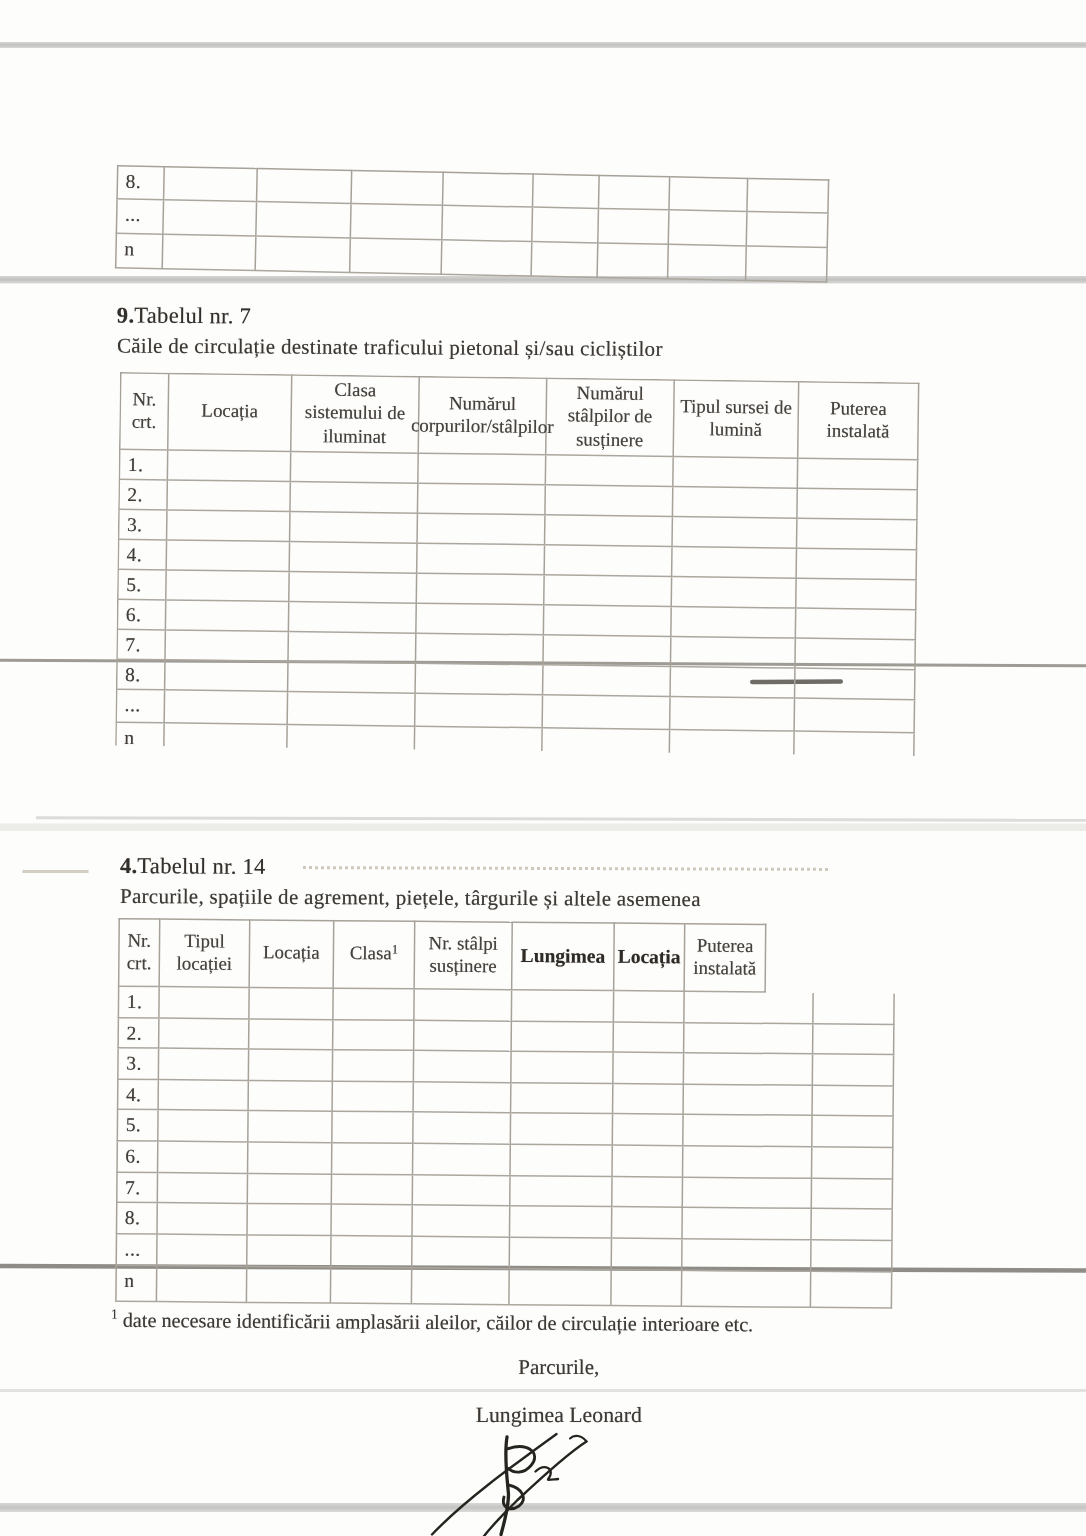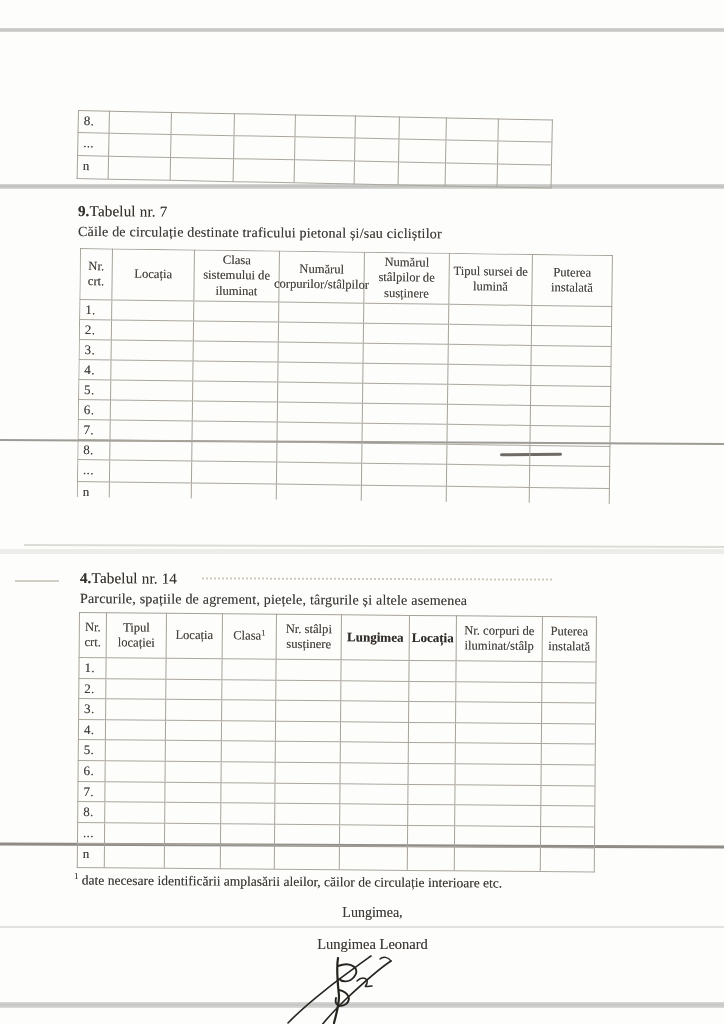--- a/index.html
+++ b/index.html
@@ -234,23 +234,20 @@
         </div>
         <div class="c hc" style="width: 65px; height: 46px;">
           <span>Nr. stâlpi susținere</span>
         </div>
         <div class="c hc" style="width: 68px; height: 46px;">
           <span style="font-weight: bold; font-size: 13px; color: rgb(46, 43, 39);">Lungimea</span>
         </div>
         <div class="c hc" style="width: 47px; height: 46px;">
           <span style="font-weight: bold; font-size: 13px; color: rgb(46, 43, 39);">Locația</span>
         </div>
-        <div class="c hc" style="width: 86px; height: 46px;">
-          <span>Nr. corpuri de iluminat/stâlp</span>
-        </div>
         <div class="c hc" style="width: 54px; height: 46px;">
           <span>Puterea instalată</span>
         </div>
       </div>
       <div class="r">
         <div class="c lc" style="width: 28px; height: 20.6px;">1.</div>
         <div class="c" style="width: 60px; height: 20.6px;"></div>
         <div class="c" style="width: 56px; height: 20.6px;"></div>
         <div class="c" style="width: 54px; height: 20.6px;"></div>
         <div class="c" style="width: 65px; height: 20.6px;"></div>
@@ -358,21 +355,21 @@
         <div class="c" style="width: 86px; height: 24px;"></div>
         <div class="c" style="width: 54px; height: 24px;"></div>
       </div>
     </div>
 
   <div class="footnote soft" style="left:74px;top:871px;transform:rotate(0.4deg);">
     <sup>1</sup>
     <span>date necesare identificării amplasării aleilor, căilor de circulație interioare etc.</span>
   </div>
 
-  <div class="signoff-role soft" style="left:300px;top:905px;width:145px;">Lungimea,</div>
+  <div class="signoff-role soft" style="left:300px;top:905px;width:145px;">Parcurile,</div>
   <div class="signoff-name soft" style="left:300px;top:936px;width:145px;font-size:14.5px;">Lungimea Leonard</div>
 
   <svg style="position:absolute;left:270px;top:945px;" width="140" height="80" viewBox="0 0 140 80">
     <g fill="none" stroke="#26241f" stroke-linecap="round">
       <path d="M18,78 C40,55 72,32 101,11" stroke-width="1.6"></path>
       <path d="M68,13 C66,25 68,40 69,51 C69,61 66,70 64,78" stroke-width="2.2"></path>
       <path d="M68,21 C82,16 91,24 84,32 C79,38 72,37 69,34" stroke-width="1.9"></path>
       <path d="M69,45 C78,47 82,54 76,59 C70,63 64,60 66,53" stroke-width="1.9"></path>
       <path d="M87,36 C92,31 98,33 97,38 C96,42 92,42 102,41" stroke-width="1.6"></path>
       <path d="M121,16 C118,12 113,11 110,14" stroke-width="1.4"></path>

